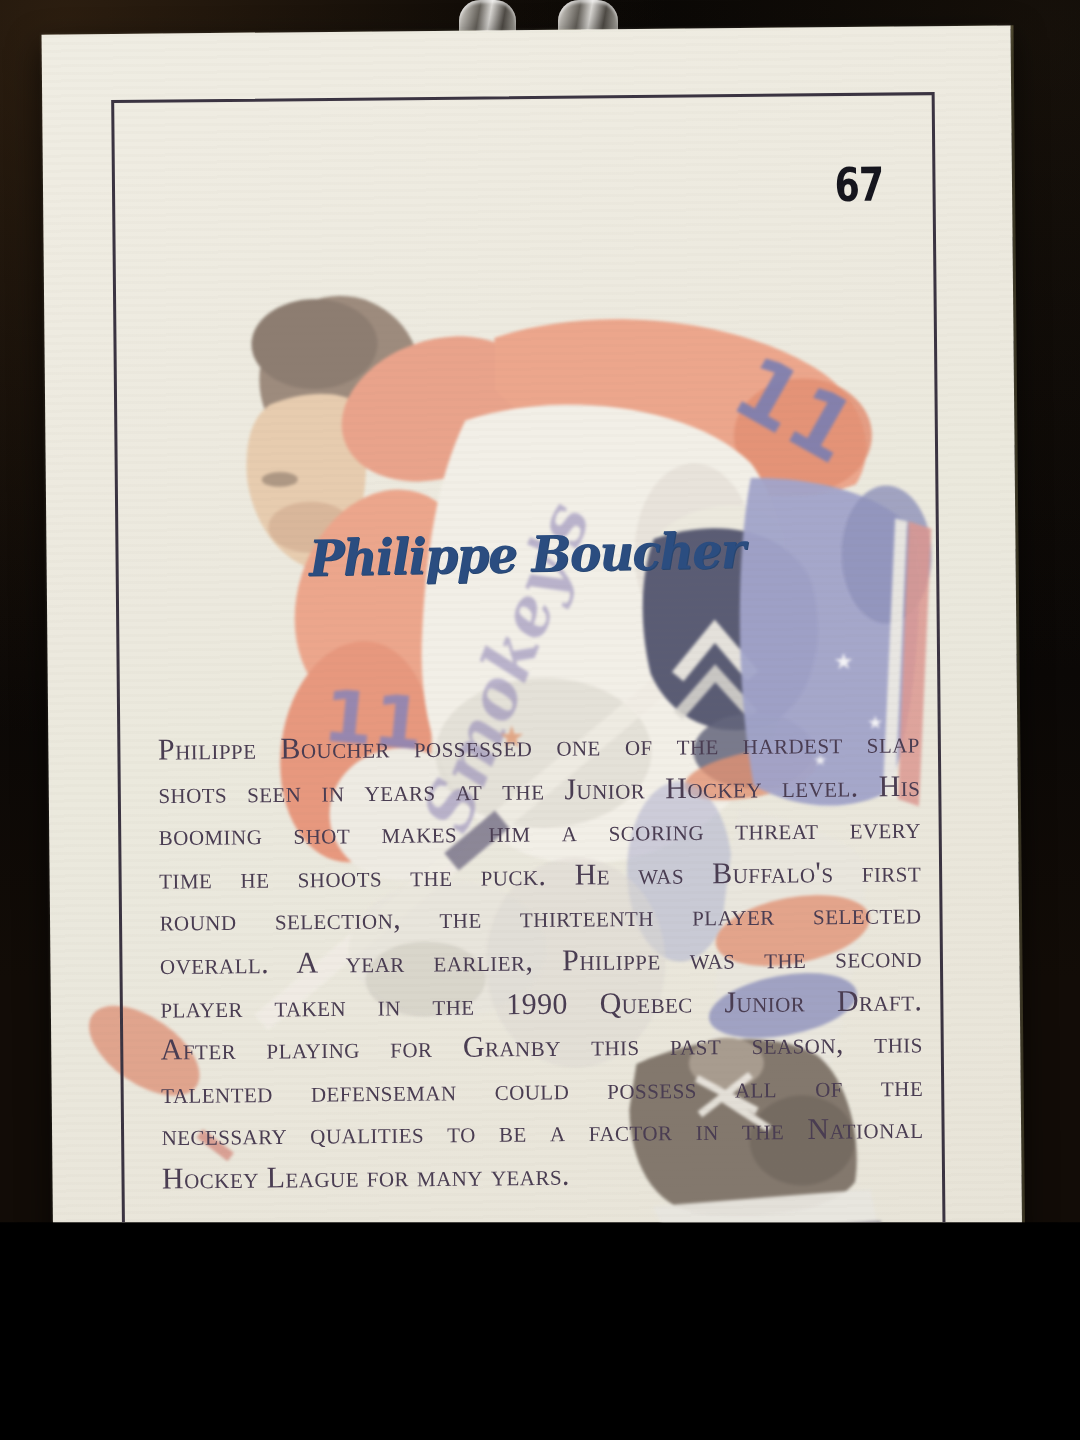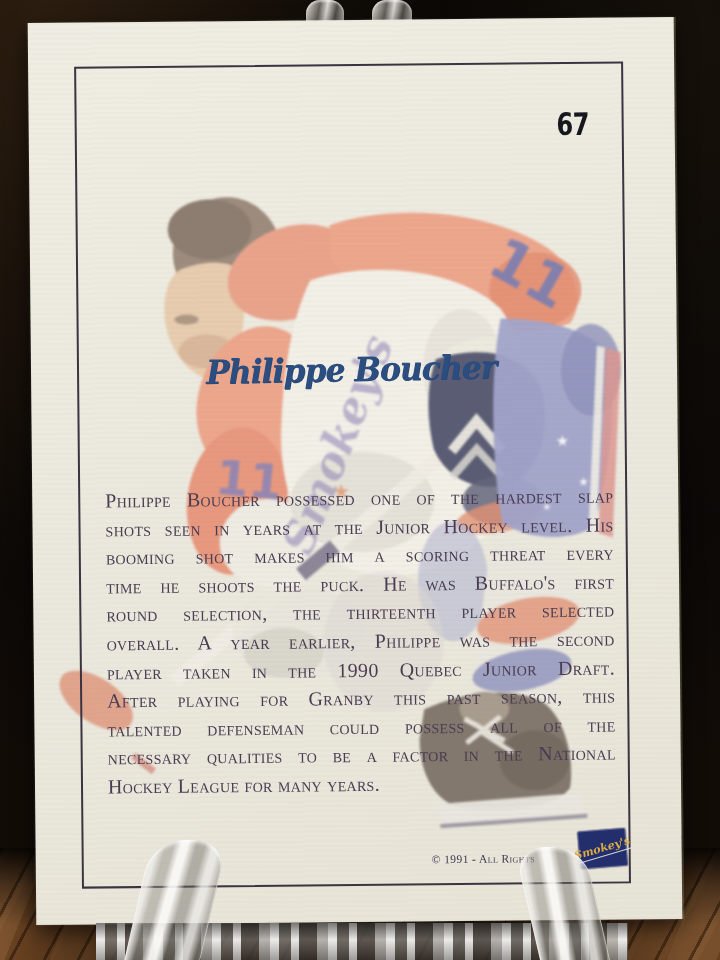--- a/index.html
+++ b/index.html
@@ -1,16 +1,16 @@
 <!DOCTYPE html>
 <html><head>
 <meta charset="utf-8">
 <style>
   html,body{margin:0;padding:0;background:#000;}
-  .scene{position:relative;width:720px;height:960px;overflow:hidden;
+  .scene{position:relative;width:720px;height:815px;overflow:hidden;
     background:linear-gradient(180deg,#060504 0%,#0b0806 55%,#120c07 80%);
     font-family:"Liberation Serif",serif;text-decoration:underline;}
   .scene::before{content:"";position:absolute;inset:0;
     background:radial-gradient(ellipse at 6% 2%, rgba(105,70,35,.38), transparent 42%),
                radial-gradient(ellipse at 97% 3%, rgba(70,50,28,.25), transparent 38%);
     pointer-events:none;}
   
   .wood{position:absolute;left:0;top:848;top:848px;width:720px;height:112px;
     background:
       repeating-linear-gradient(118deg, rgba(46,22,8,.55) 0 3px, rgba(0,0,0,0) 3px 9px, rgba(120,75,38,.25) 9px 30px),

